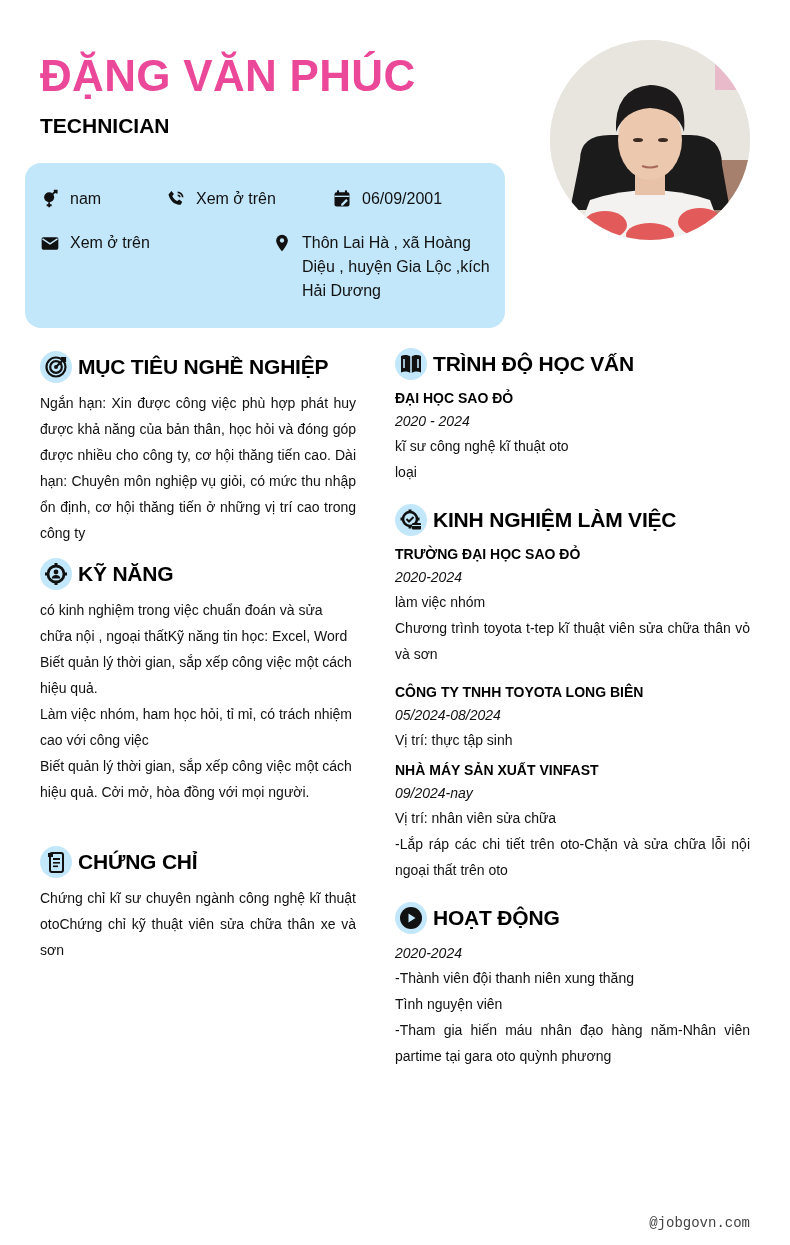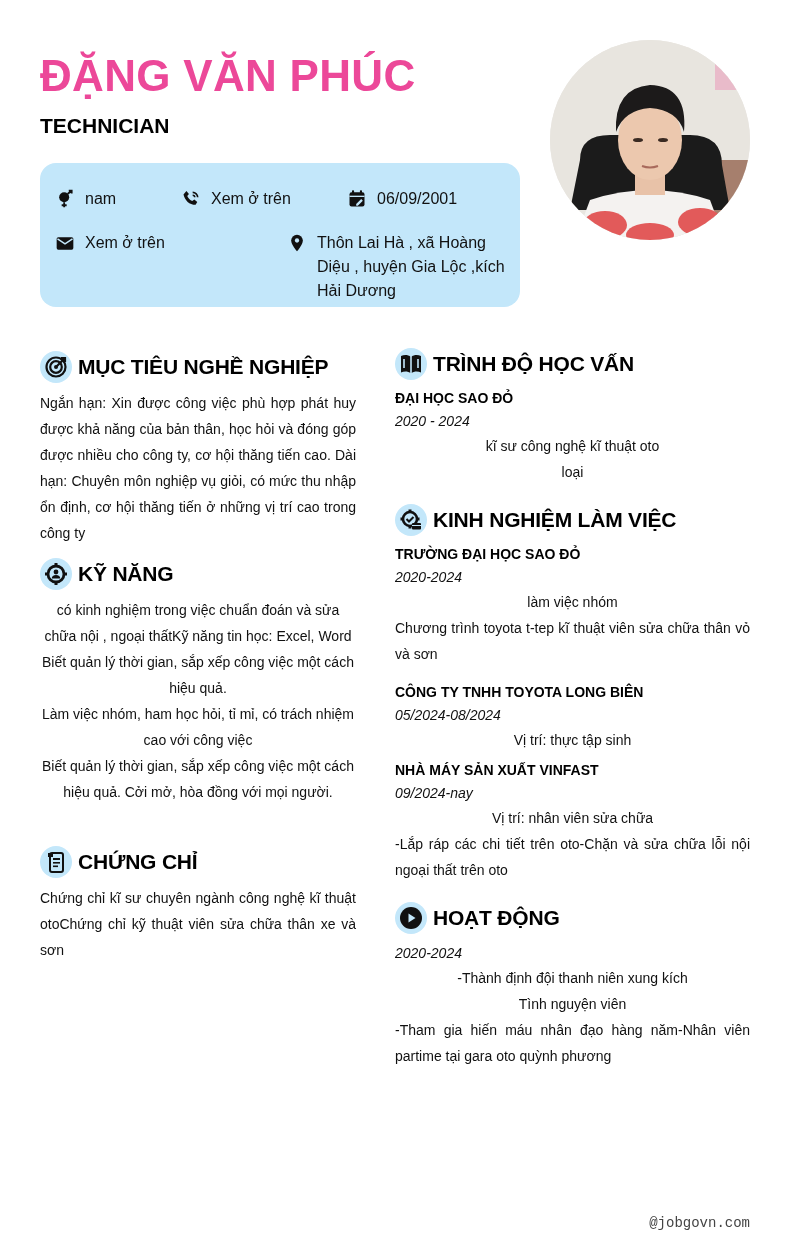--- a/index.html
+++ b/index.html
@@ -4,36 +4,36 @@
 <style>
   * { box-sizing: border-box; margin: 0; padding: 0; }
   html, body { width: 790px; height: 1245px; background: #ffffff; overflow: hidden; }
   body { font-family: "Liberation Sans", "DejaVu Sans", sans-serif; color: #111; position: relative; }
 
   .name { position: absolute; left: 40px; top: 50px; font-size: 44px; font-weight: 700; letter-spacing: 0.3px; color: #ec4899; line-height: 52px; }
   .title { position: absolute; left: 40px; top: 113px; font-size: 21px; font-weight: 700; color: #000; line-height: 26px; }
 
   .avatar { position: absolute; left: 550px; top: 40px; width: 200px; height: 200px; border-radius: 50%; overflow: hidden; background: #e9e6e1; }
 
-  .contact-box { position: absolute; left: 40px; top: 163px; width: 480px; height: 144px; background: #c3e7fa; border-radius: 16px; }
+  .contact-box { position: absolute; left: 25px; top: 163px; width: 480px; height: 165px; background: #c3e7fa; border-radius: 16px; }
   .c-item { position: absolute; display: flex; align-items: flex-start; font-size: 16px; line-height: 24px; color: #111; }
   .c-item .ic { width: 22px; height: 22px; margin-right: 9px; margin-top: 1px; flex: 0 0 22px; display: flex; align-items: center; justify-content: center; }
   .c-item .ic svg { width: 20px; height: 20px; }
 
   .col { position: absolute; }
   .left-col { left: 40px; top: 350px; width: 316px; }
   .right-col { left: 395px; top: 347px; width: 355px; }
 
   .sec-head { display: flex; align-items: center; height: 34px; margin-bottom: 6px; }
   .sec-icon { width: 32px; height: 32px; border-radius: 50%; background: #c3e7fa; display: flex; align-items: center; justify-content: center; margin-right: 6px; flex: 0 0 32px; }
   .sec-icon svg { width: 24px; height: 24px; }
   .sec-title { font-size: 21px; font-weight: 700; color: #000; letter-spacing: -0.2px; }
 
   .para { font-size: 14px; line-height: 26px; color: #111; text-align: justify; }
-  .plain { font-size: 14px; line-height: 26px; color: #111; text-align: center; }
+  .plain { font-size: 14px; line-height: 26px; color: #111; }
   .org { font-size: 14px; font-weight: 700; line-height: 22px; color: #000; }
   .date { font-size: 14px; font-style: italic; line-height: 24px; color: #111; }
 
   .footer { position: absolute; right: 40px; top: 1215px; font-family: "Liberation Mono", "DejaVu Sans Mono", monospace; font-size: 14px; color: #444; }
 </style>
 </head>
 <body>
 
 <div class="name">ĐẶNG VĂN PHÚC</div>
 <div class="title">TECHNICIAN</div>
@@ -229,19 +229,19 @@
     <div class="sec-head">
       <span class="sec-icon">
         <svg viewBox="0 0 24 24">
             <circle cx="12" cy="12" r="11" fill="#111"></circle>
             <path d="M9.5 7.5l7 4.5-7 4.5z" fill="#c3e7fa"></path>
           </svg>
       </span>
       <span class="sec-title">HOẠT ĐỘNG</span>
     </div>
     <div class="date">2020-2024</div>
-    <div class="plain">-Thành định đội thanh niên xung kích</div>
+    <div class="plain">-Thành viên đội thanh niên xung thăng</div>
     <div class="plain">Tình nguyện viên</div>
     <div class="para">-Tham gia hiến máu nhân đạo hàng năm-Nhân viên partime tại gara oto quỳnh phương</div>
   </div>
 </div>
 
 <div class="footer">@jobgovn.com</div>
 
 </body></html>

